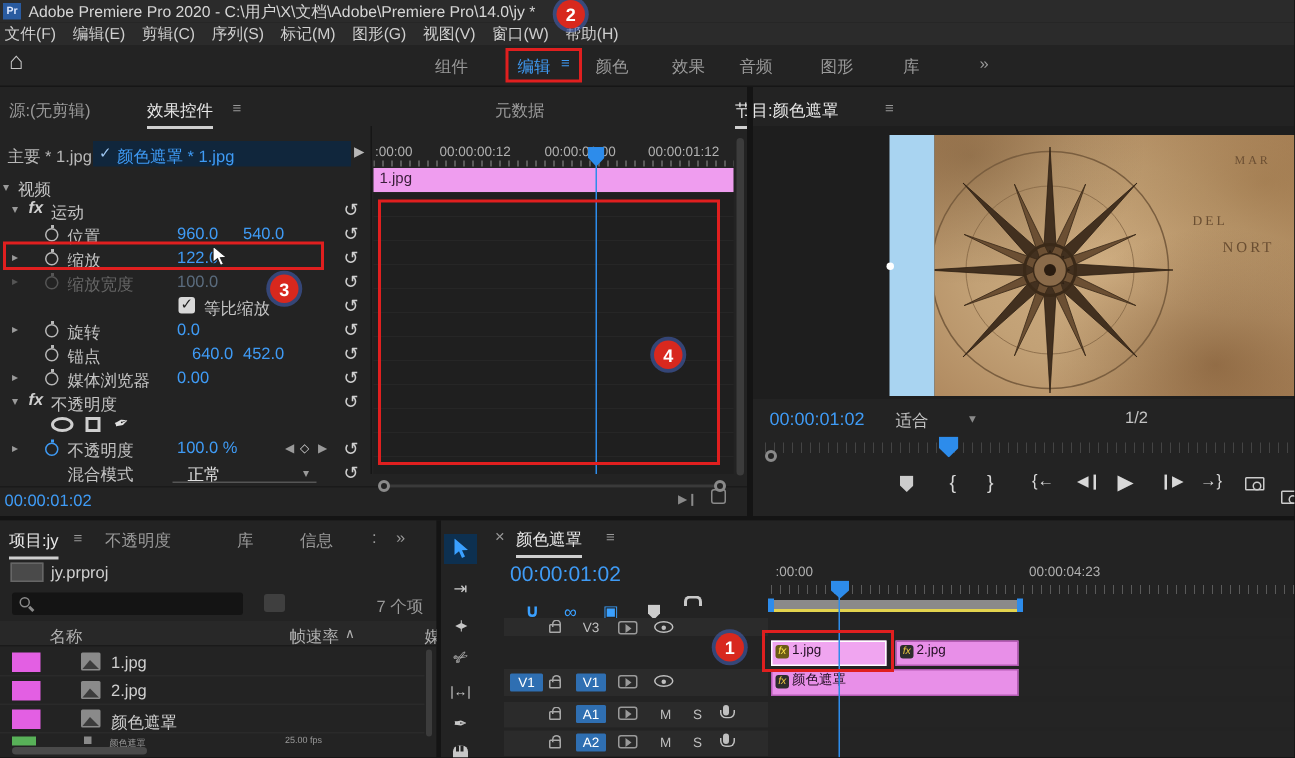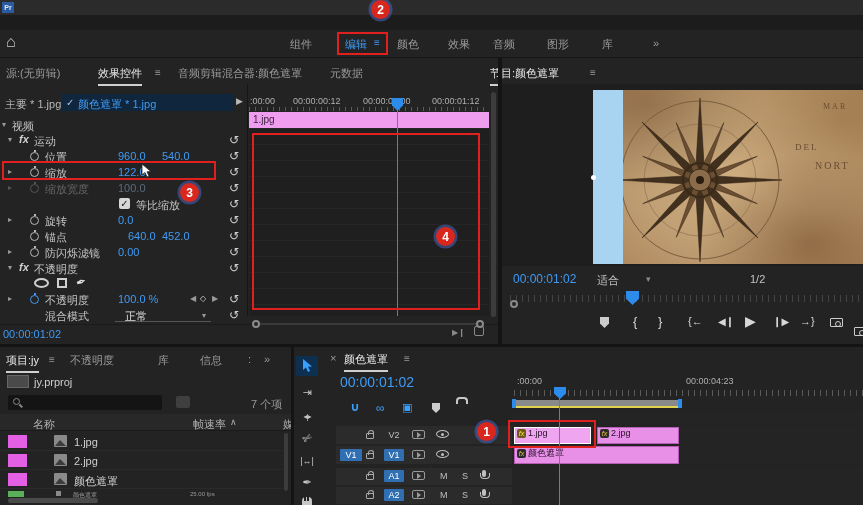--- a/index.html
+++ b/index.html
@@ -114,40 +114,51 @@
   .hand-ic::before { content:''; position:absolute; top:0; left:2px; width:1.5px; height:4px; background:#232323; box-shadow:3px 0 0 #232323; }
   .cursor-svg { position:absolute; z-index:60; }
 </style>
 </head>
 <body>
 
 <div class="stage">
 
   <div class="abs titlebar">
     <span class="pr-icon">Pr</span>
-  </div>
-
+    <span class="title-text">Adobe Premiere Pro 2020 - C:\用户\X\文档\Adobe\Premiere Pro\14.0\jy *</span>
+  </div>
+
+  <div class="abs menubar">
+    <span>文件(F)</span>
+    <span>编辑(E)</span>
+    <span>剪辑(C)</span>
+    <span>序列(S)</span>
+    <span>标记(M)</span>
+    <span>图形(G)</span>
+    <span>视图(V)</span>
+    <span>窗口(W)</span>
+    <span>帮助(H)</span>
+  </div>
 
   <div class="abs wsbar"></div>
   <span class="abs home">⌂</span>
   <span class="wstab" style="left:290px">组件</span>
   <span class="wstab active" style="left:345px">编辑</span>
   <span class="wstab ws-menu" style="left:374px">≡</span>
   <span class="wstab" style="left:397px">颜色</span>
   <span class="wstab" style="left:448px">效果</span>
   <span class="wstab" style="left:493px">音频</span>
   <span class="wstab" style="left:547px">图形</span>
   <span class="wstab" style="left:602px">库</span>
   <span class="wstab" style="left:653px">»</span>
 
   <div class="abs panel" style="left:0;top:58px;width:498px;height:286px"></div>
   <span class="ptabs" style="left:6px;top:66px">源:(无剪辑)</span>
   <span class="ptabs ptab-active" style="left:98px;top:66px">效果控件</span>
   <span class="ptabs menu-glyph" style="left:155px;top:67px">≡</span>
-  <span class="ptabs" style="left:178px;top:66px">音频剪辑混合器:颜色遮罩</span>
   <span class="ptabs" style="left:330px;top:66px">元数据</span>
 
   <span class="abs" style="left:5px;top:97px;color:#b8b8b8">主要 * 1.jpg</span>
   <div class="abs" style="left:62px;top:94px;width:172px;height:17px;background:#10263c"></div>
   <span class="abs" style="left:66px;top:97px;color:#9ec7f2;font-size:10px">✓</span>
   <span class="abs" style="left:78px;top:97px;color:#3f9bf5">颜色遮罩 * 1.jpg</span>
   <span class="abs" style="left:236px;top:96px;color:#b8b8b8;font-size:9px">▶</span>
 
   <div class="ec-row" style="top:118px">
     <span class="exp" style="left:2px">▾</span>
@@ -195,21 +206,21 @@
   <div class="ec-row" style="top:229px">
     <span class="sw" style="left:30px"></span>
     <span class="lbl" style="left:45px">锚点</span>
     <span class="val" style="left:128px">640.0</span>
     <span class="val" style="left:162px">452.0</span>
     <span class="reset">↺</span>
   </div>
   <div class="ec-row" style="top:245px">
     <span class="exp" style="left:8px">▸</span>
     <span class="sw" style="left:30px"></span>
-    <span class="lbl" style="left:45px">防闪烁滤镜</span>
+    <span class="lbl" style="left:45px">媒体浏览器</span>
     <span class="val" style="left:118px">0.00</span>
     <span class="reset">↺</span>
   </div>
   <div class="ec-row" style="top:261px">
     <span class="exp" style="left:8px">▾</span>
     <span class="fx" style="left:19px">fx</span>
     <span class="lbl" style="left:34px">不透明度</span>
     <span class="reset">↺</span>
   </div>
   <div class="ec-row" style="top:276px">
@@ -439,25 +450,25 @@
 
   <span class="ruler-lbl" style="left:517px;top:376px">:00:00</span>
   <span class="ruler-lbl" style="left:686px;top:376px">00:00:04:23</span>
   <div class="abs ticks" style="left:514px;top:390px;width:349px;height:6px"></div>
 
   <div class="abs" style="left:516px;top:400px;width:162px;height:6px;background:#8a8a8a"></div>
   <div class="abs" style="left:516px;top:406px;width:162px;height:2px;background:#e3d34e"></div>
   <div class="abs" style="left:512px;top:399px;width:4px;height:9px;background:#2d8ceb"></div>
   <div class="abs" style="left:678px;top:399px;width:4px;height:9px;background:#2d8ceb"></div>
 
-  <div class="trk-hdr" style="top:426px;height:18px">
-    <span class="lockpad" style="left:30px;top:7px"></span>
-    <span class="badge" style="left:50px;top:4px;width:16px">V2</span>
-    <span class="sync" style="left:76px;top:4px"></span>
-    <span class="eye" style="left:100px;top:4px"></span>
+  <div class="trk-hdr" style="top:412px;height:12px">
+    <span class="lockpad" style="left:30px;top:4px"></span>
+    <span class="badge" style="left:50px;top:1px;width:16px">V3</span>
+    <span class="sync" style="left:76px;top:2px"></span>
+    <span class="eye" style="left:100px;top:2px"></span>
   </div>
   <div class="trk-hdr" style="top:446px;height:18px">
     <span class="badge blue" style="left:4px;top:3px;width:22px;height:12px;line-height:12px">V1</span>
     <span class="lockpad" style="left:30px;top:7px"></span>
     <span class="badge blue" style="left:48px;top:3px;width:20px;height:12px;line-height:12px">V1</span>
     <span class="sync" style="left:76px;top:4px"></span>
     <span class="eye" style="left:100px;top:4px"></span>
   </div>
   <div class="trk-hdr" style="top:468px;height:17px">
     <span class="lockpad" style="left:30px;top:6px"></span>

